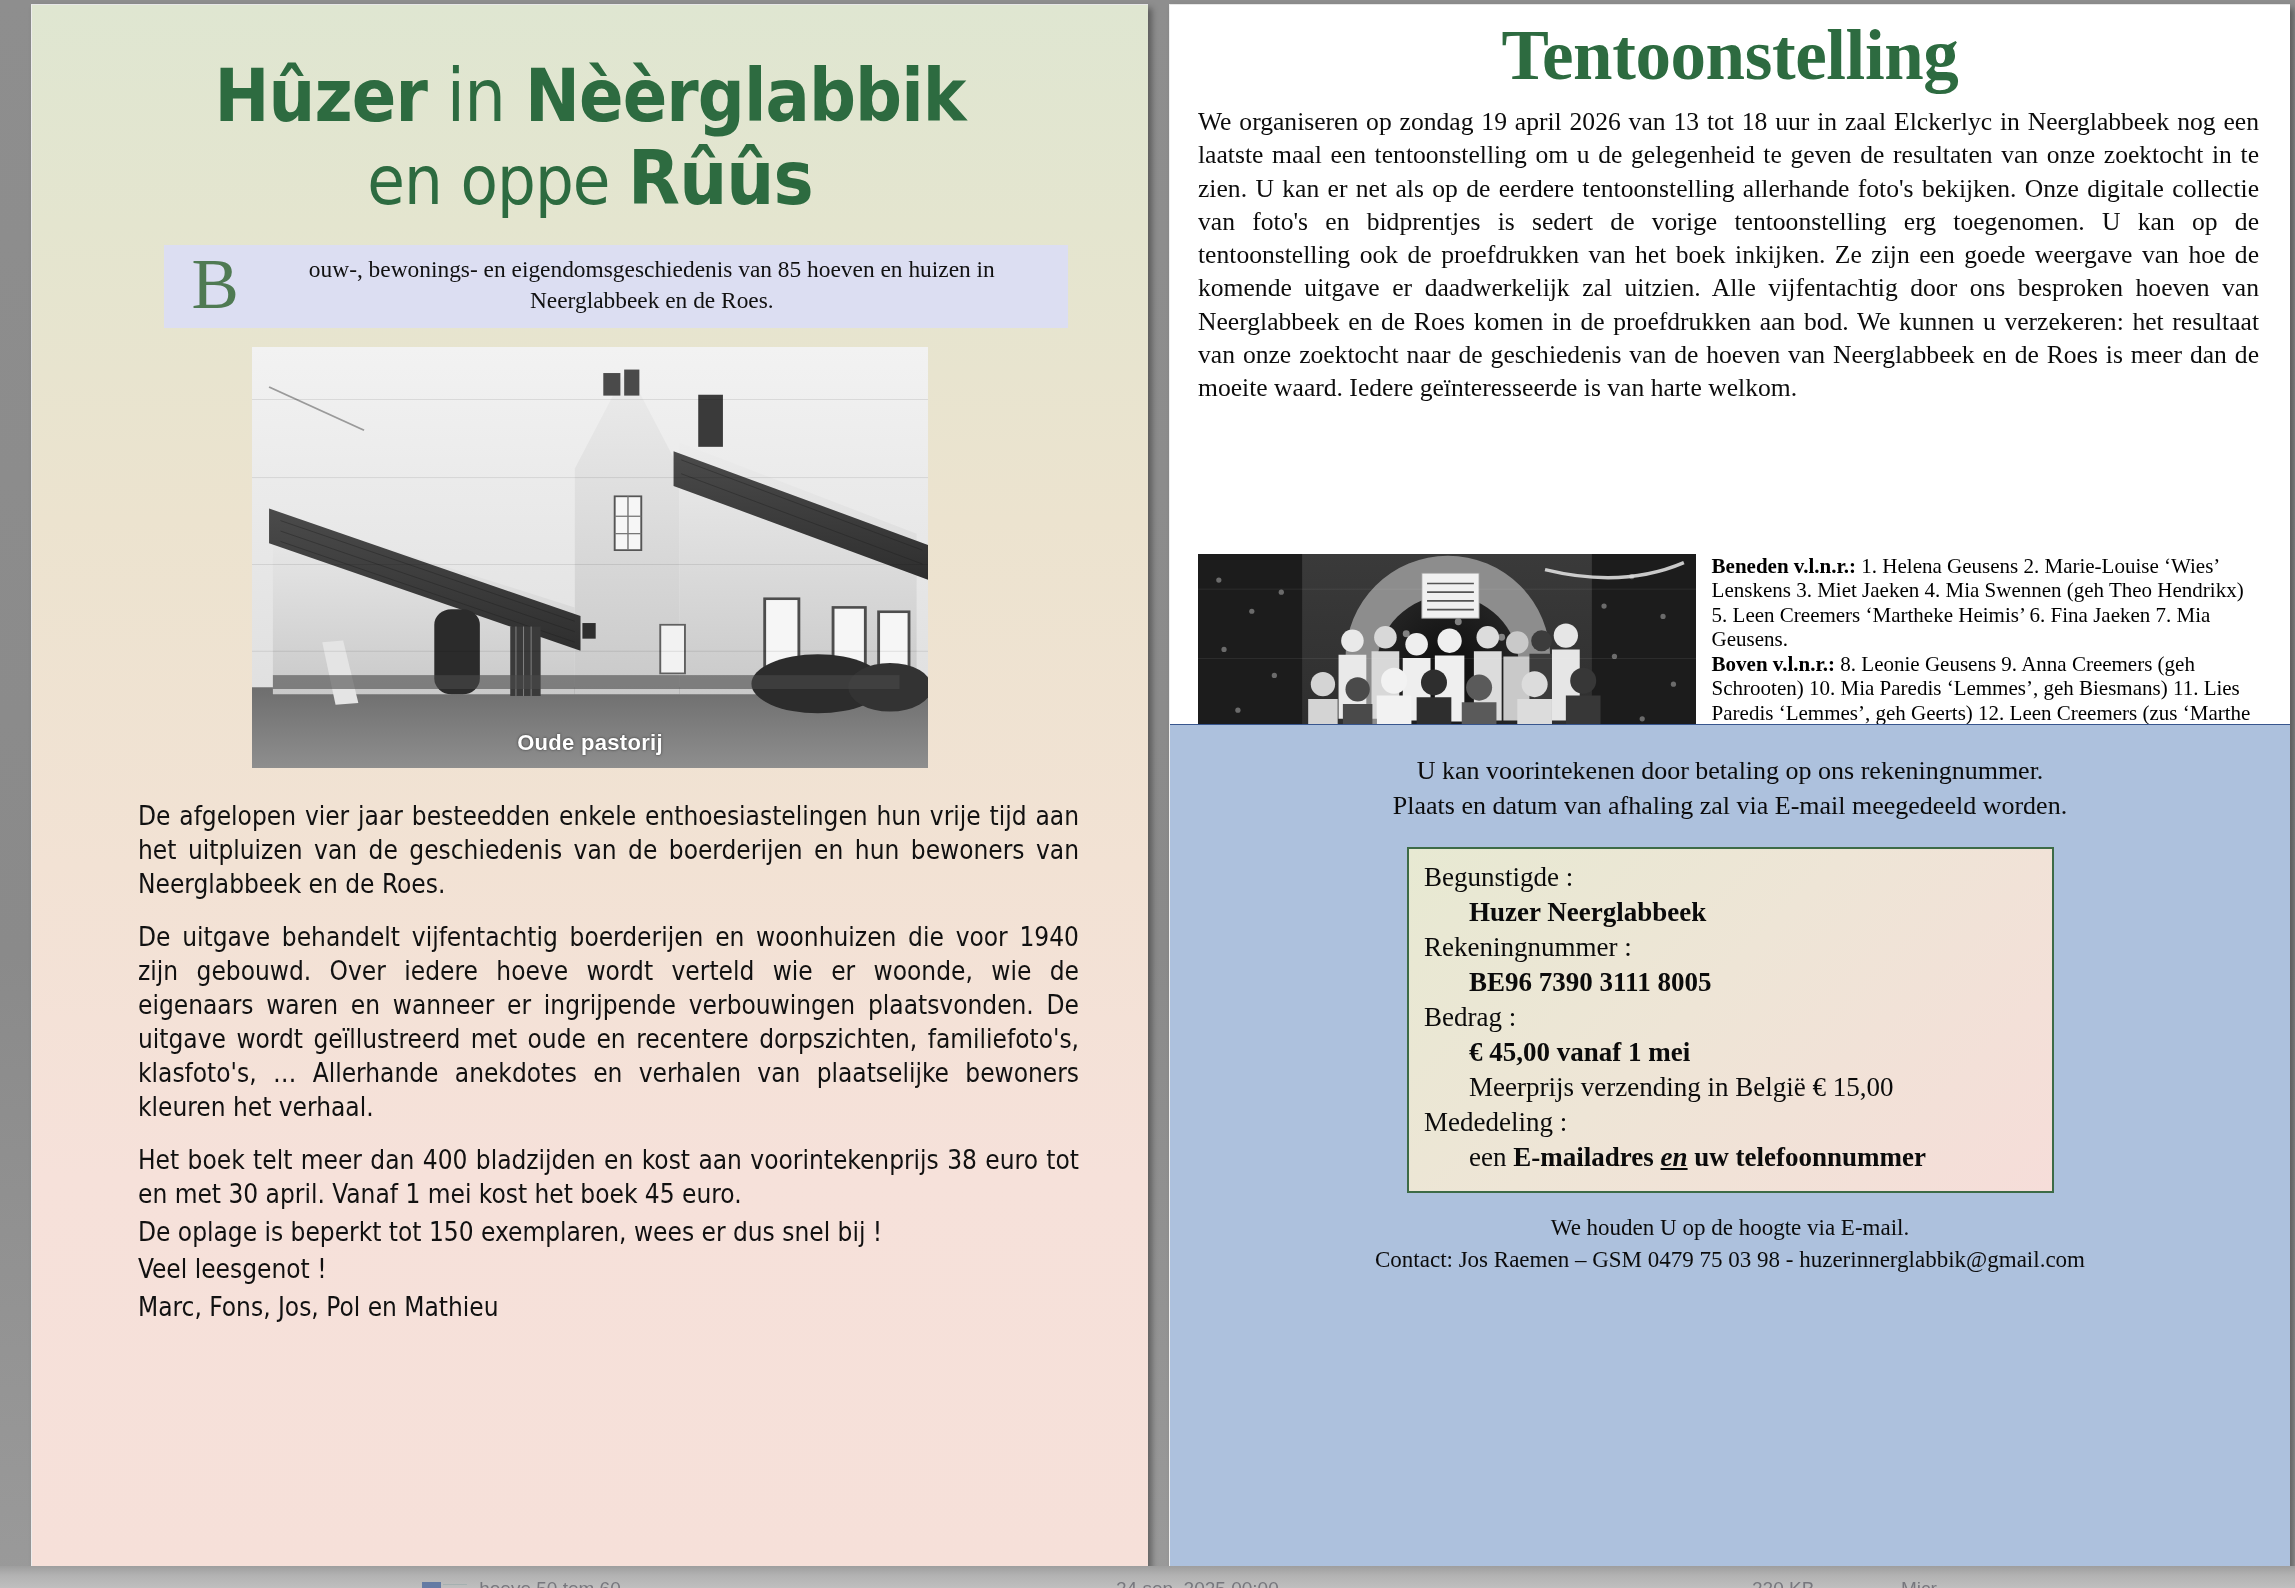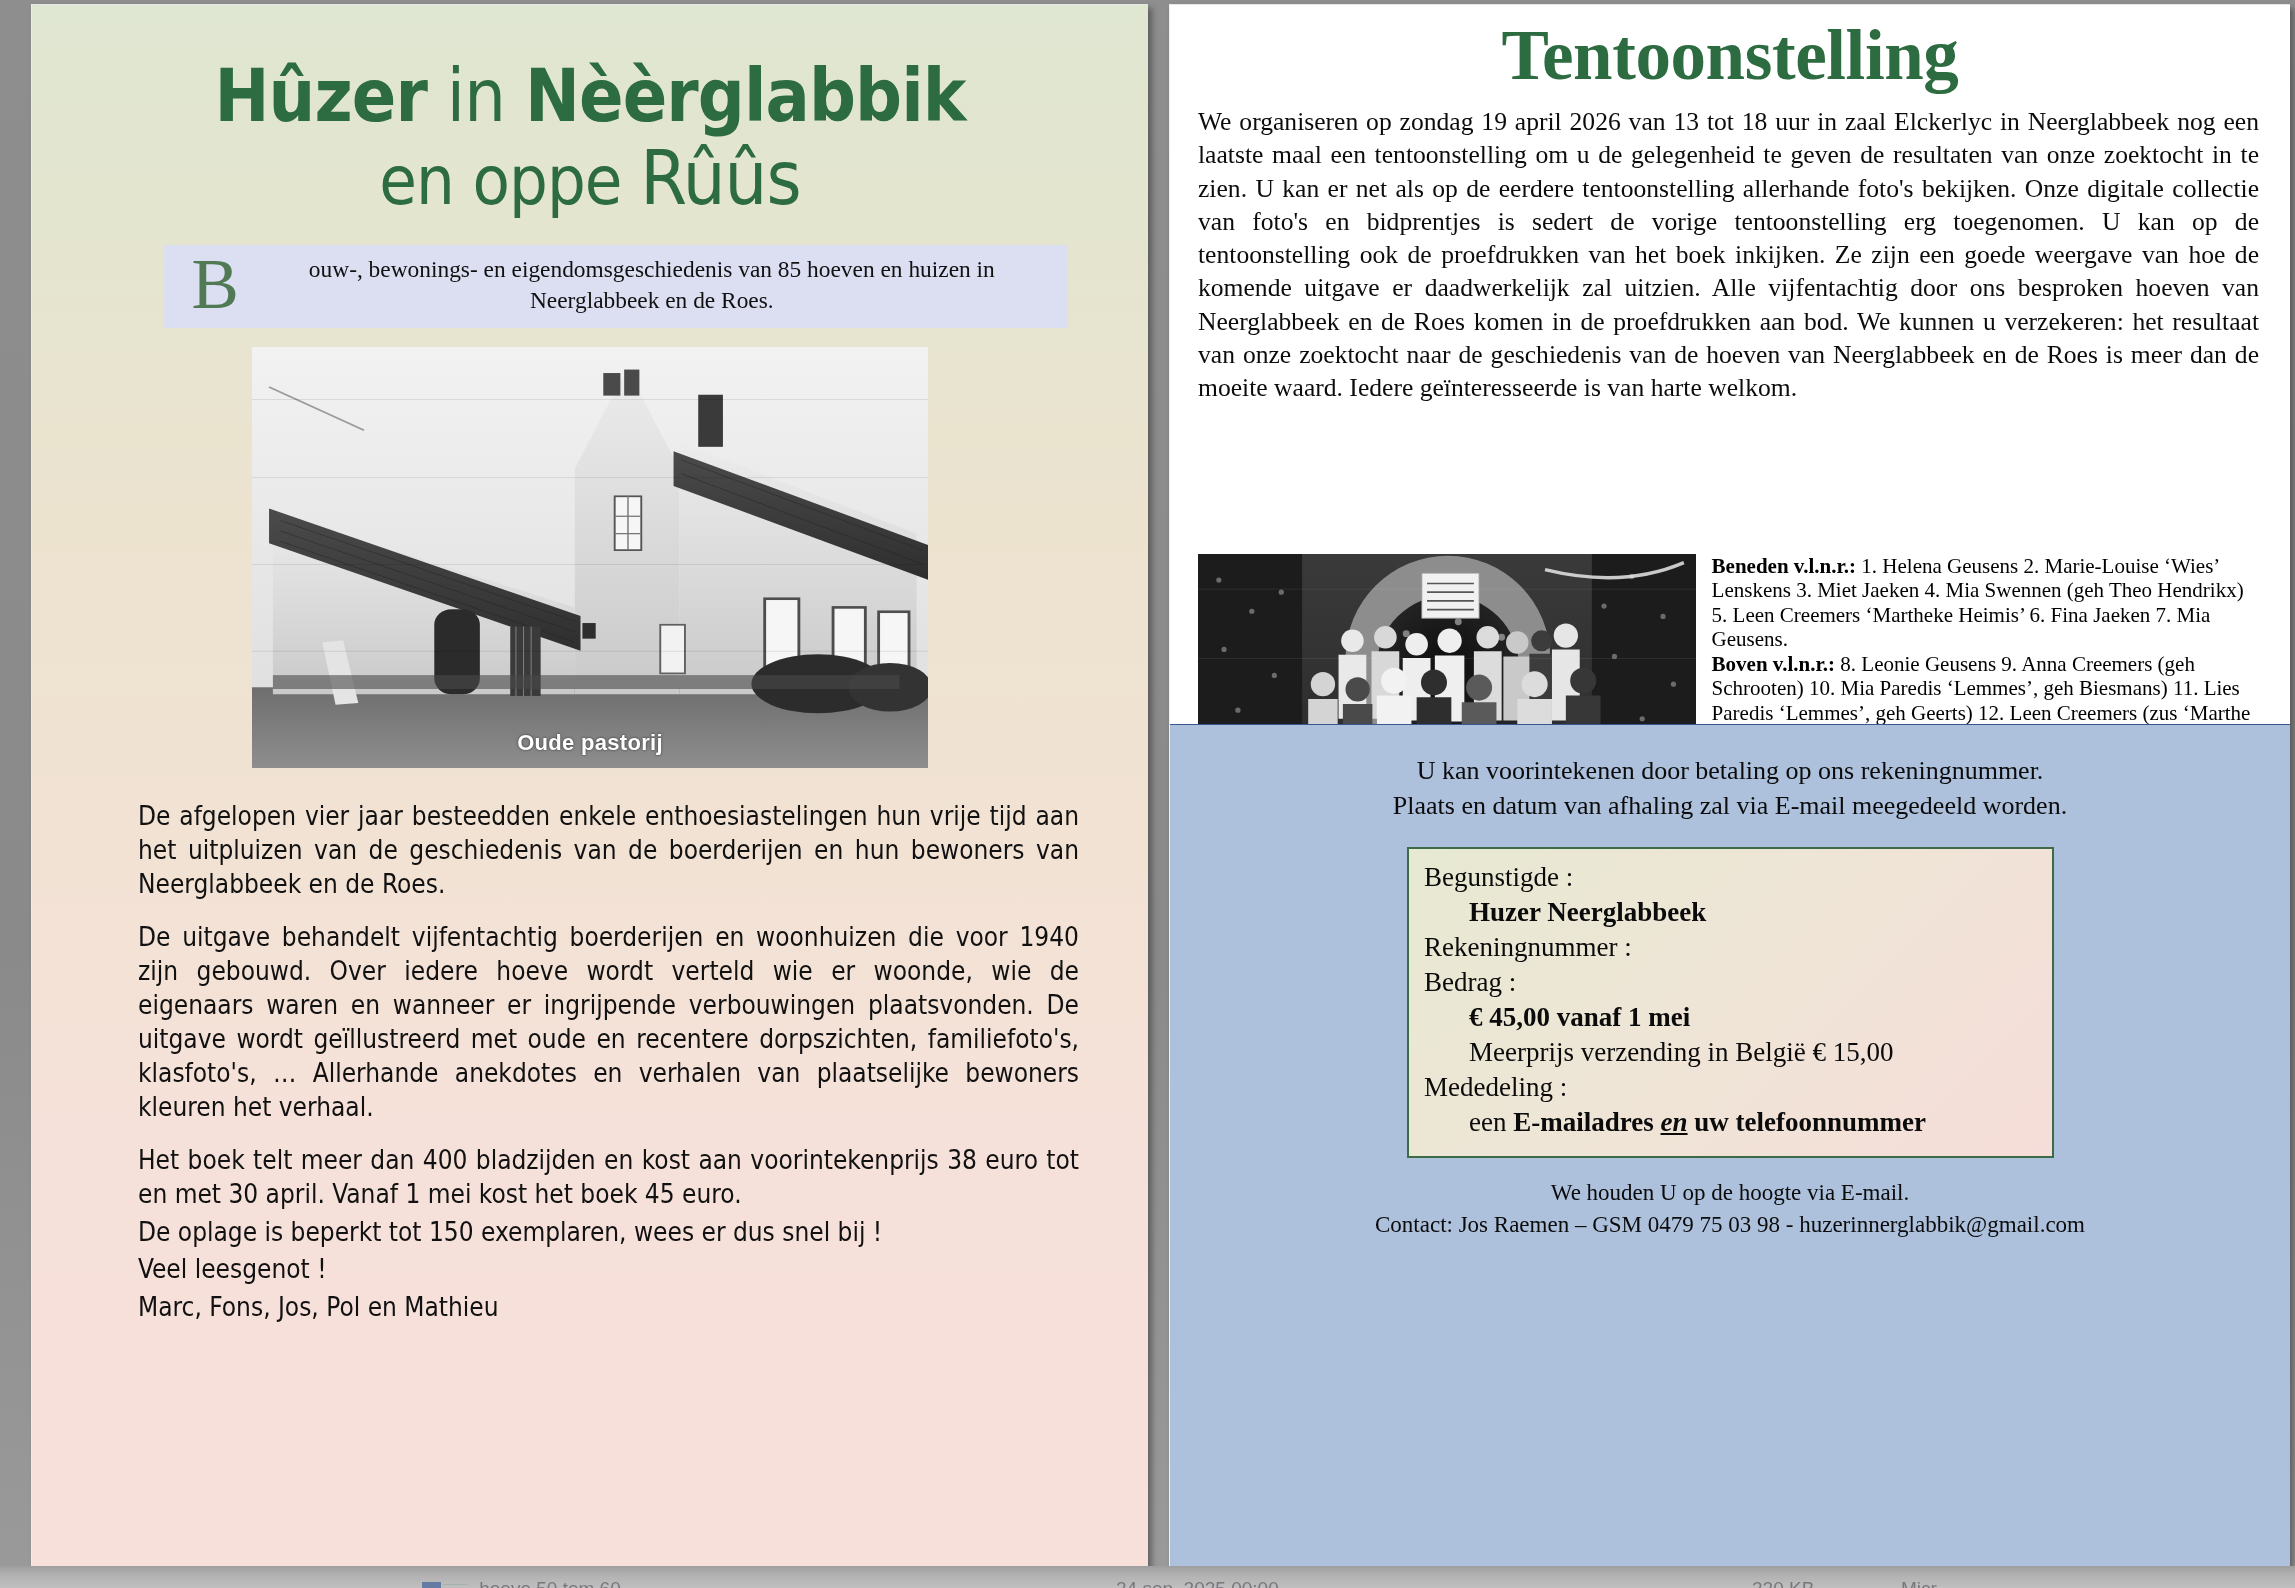--- a/index.html
+++ b/index.html
@@ -51,21 +51,21 @@
     font-size:73px;
     line-height:1.06;
     font-weight:400;
   }
   #title-line1 .b{font-weight:700;}
   #title-line2{
     font-size:68px;
     line-height:1.18;
     font-weight:400;
   }
-  #title-line2 .b{font-weight:400;font-size:75px;}
+  #title-line2 .b{font-weight:700;font-size:75px;}
 
   #subtitle-box{
     margin:22.6px 80px 0 132px;
     background:#dcdef2;
     padding:8.7px 12px 12px 12px;
     text-align:center;
     position:relative;
   }
   #subtitle-text{
     font-family:"Liberation Serif","DejaVu Serif",serif;
@@ -511,20 +511,21 @@
     <div id="right-blue">
       <p id="blue-lead">
         <span>U kan voorintekenen door betaling op ons rekeningnummer.</span><br>
         <span>Plaats en datum van afhaling zal via E-mail meegedeeld worden.</span>
       </p>
 
       <div id="payment-box">
         <p class="pay-label">Begunstigde :</p>
         <p class="pay-val">Huzer Neerglabbeek</p>
         <p class="pay-label">Rekeningnummer :</p>
+        <p class="pay-val">BE96 7390 3111 8005</p>
         <p class="pay-label">Bedrag :</p>
         <p class="pay-val">€ 45,00  vanaf 1 mei</p>
         <p class="pay-val normal">Meerprijs verzending in België € 15,00</p>
         <p class="pay-label">Mededeling :</p>
         <p class="pay-val normal"><span>een </span><b>E-mailadres </b><b><u>en</u></b><b> uw telefoonnummer</b></p>
       </div>
 
       <p id="blue-footer">
         <span>We houden U op de hoogte via E-mail.</span><br>
         <span>Contact: Jos Raemen – GSM 0479 75 03 98 - huzerinnerglabbik@gmail.com</span>

